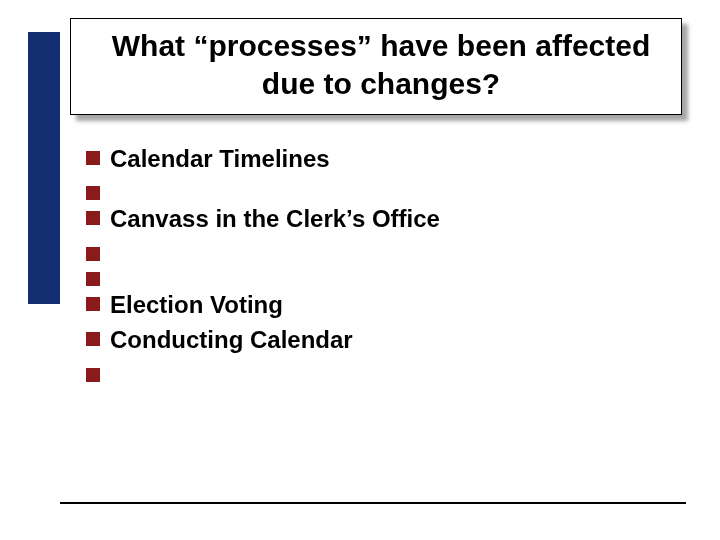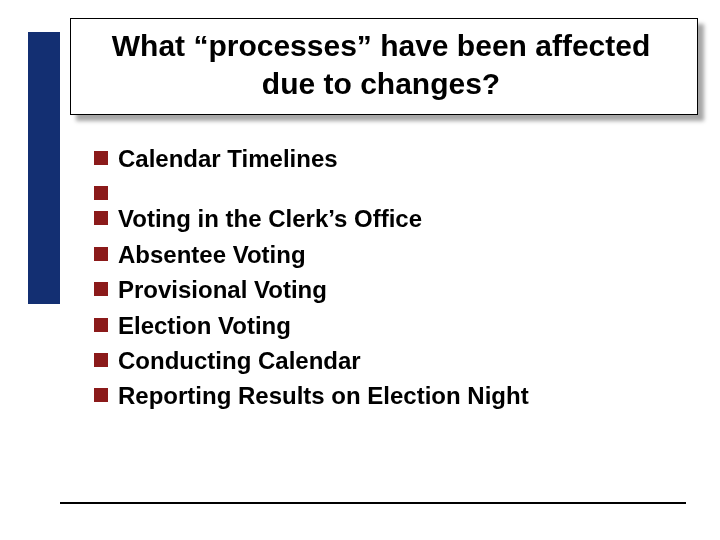--- a/index.html
+++ b/index.html
@@ -24,42 +24,42 @@
     top: 32px;
     width: 32px;
     height: 272px;
     background: #132f72;
   }
   .title-box {
     position: absolute;
     left: 70px;
     top: 18px;
     width: 600px;
-    padding: 8px 16px 12px 10px;
+    padding: 8px 0 12px 10px;
     border: 1px solid #000;
     background: #ffffff;
     box-shadow: 6px 6px 4px rgba(0,0,0,0.35);
     text-align: center;
   }
   .title-text {
     font-size: 30px;
     font-weight: bold;
     line-height: 1.25;
     color: #000;
   }
   .content {
     position: absolute;
     left: 86px;
     top: 140px;
     width: 590px;
   }
   .item {
     display: flex;
     align-items: flex-start;
-    margin: 3px 8px;
+    margin: 3px 0;
   }
   .bullet {
     width: 14px;
     height: 14px;
     background: #8b1a1a;
     flex: 0 0 14px;
     margin-top: 8px;
     margin-right: 10px;
   }
   .item-text {
@@ -90,38 +90,35 @@
   <div class="content">
     <div class="item">
       <div class="bullet"></div>
       <div class="item-text">Calendar Timelines</div>
     </div>
     <div class="item">
       <div class="bullet"></div>
     </div>
     <div class="item">
       <div class="bullet"></div>
-      <div class="item-text">Voting in the Clerk’s Office</div>
+      <div class="item-text">Canvass in the Clerk’s Office</div>
     </div>
     <div class="item">
       <div class="bullet"></div>
-      <div class="item-text">Absentee Voting</div>
     </div>
     <div class="item">
       <div class="bullet"></div>
-      <div class="item-text">Provisional Voting</div>
     </div>
     <div class="item">
       <div class="bullet"></div>
       <div class="item-text">Election Voting</div>
     </div>
     <div class="item">
       <div class="bullet"></div>
       <div class="item-text">Conducting Calendar</div>
     </div>
     <div class="item">
       <div class="bullet"></div>
-      <div class="item-text">Reporting Results on Election Night</div>
     </div>
   </div>
 
   <div class="footer-line"></div>
 </div>
 
 </body></html>

